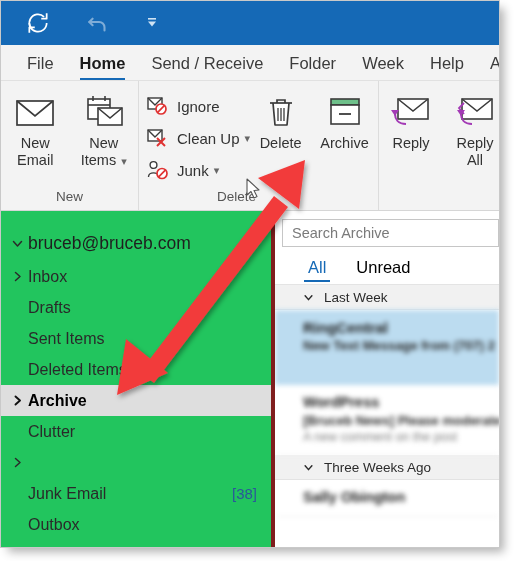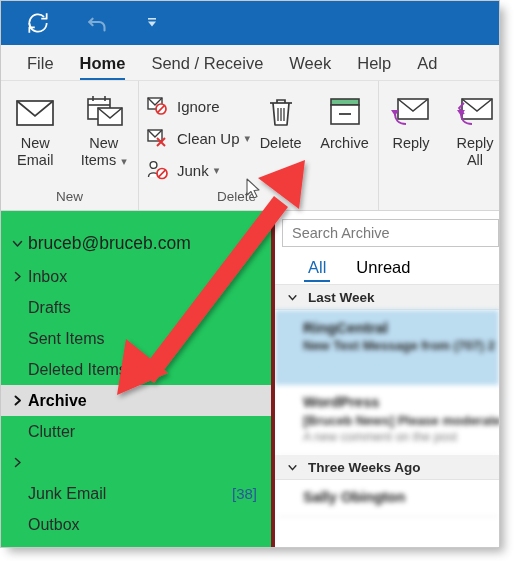--- a/index.html
+++ b/index.html
@@ -209,23 +209,23 @@
     position: absolute;
     left: 2px; right: 2px; bottom: 2px;
     height: 2.5px; background: #1569b6;
   }
   .grouphdr {
     display: flex;
     align-items: center;
     height: 25px;
     background: #f1f1f1;
     border-bottom: 1px solid #e3e3e3;
-    padding-left: 12px;
+    padding-left: 28px;
     font-size: 13.5px;
-    font-weight: 700;
+    font-weight: 400;
     color: #2b2b2b;
   }
   .grouphdr .chev { margin-right: 10px; color:#3a3a3a; display:flex; }
   .msgitem {
     padding: 8px 10px 9px 28px;
     border-bottom: 1px solid #efefef;
     filter: blur(2.6px);
     -webkit-filter: blur(2.6px);
   }
   .msgitem.selected { background: #bcdcf0; border-bottom: 1px solid #bcdcf0; }
@@ -270,20 +270,21 @@
         <polygon points="2,3.5 10,3.5 6,8.5" fill="#cfe3f4"></polygon>
       </svg>
     </div>
   </div>
 
   <div class="tabbar">
     <div class="tabs">
       <div class="tab">File</div>
       <div class="tab active">Home</div>
       <div class="tab">Send / Receive</div>
+      <div class="tab">Folder</div>
       <div class="tab">Week</div>
       <div class="tab">Help</div>
       <div class="tab">Ad</div>
     </div>
   </div>
 
   <div class="ribbon">
 
     <div class="rgroup" style="width:137px;">
       <div class="rg-items">

